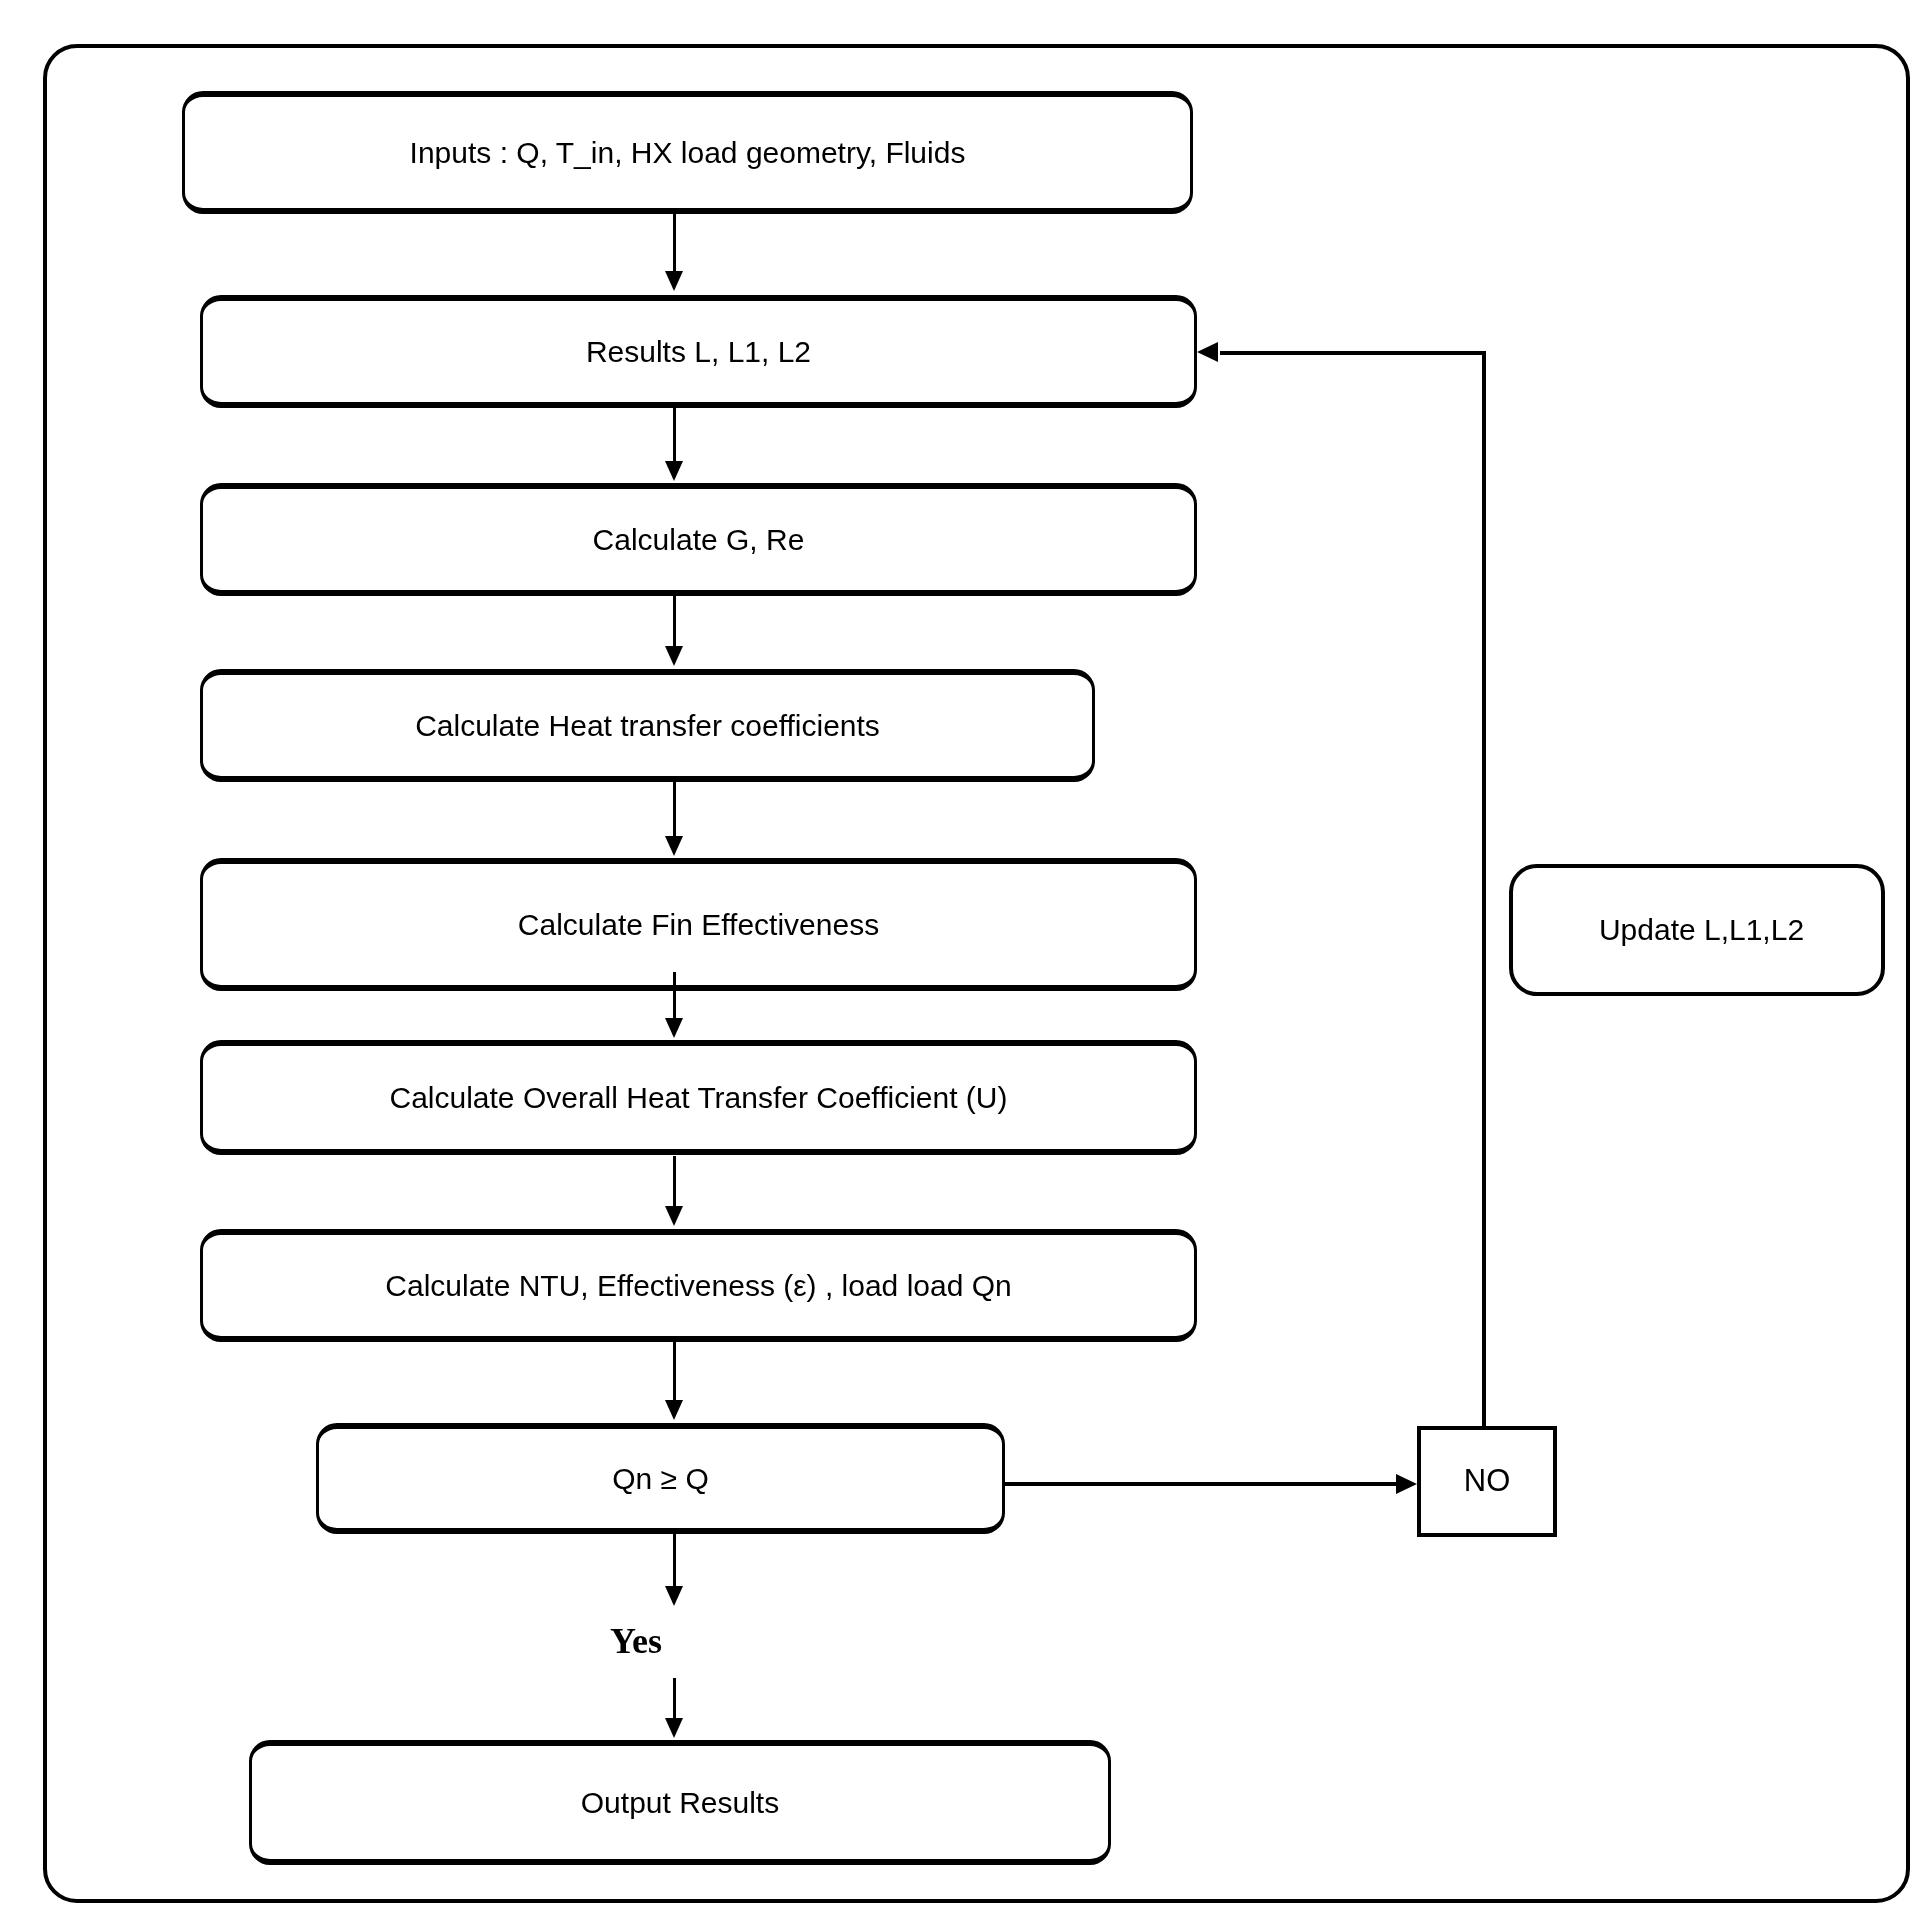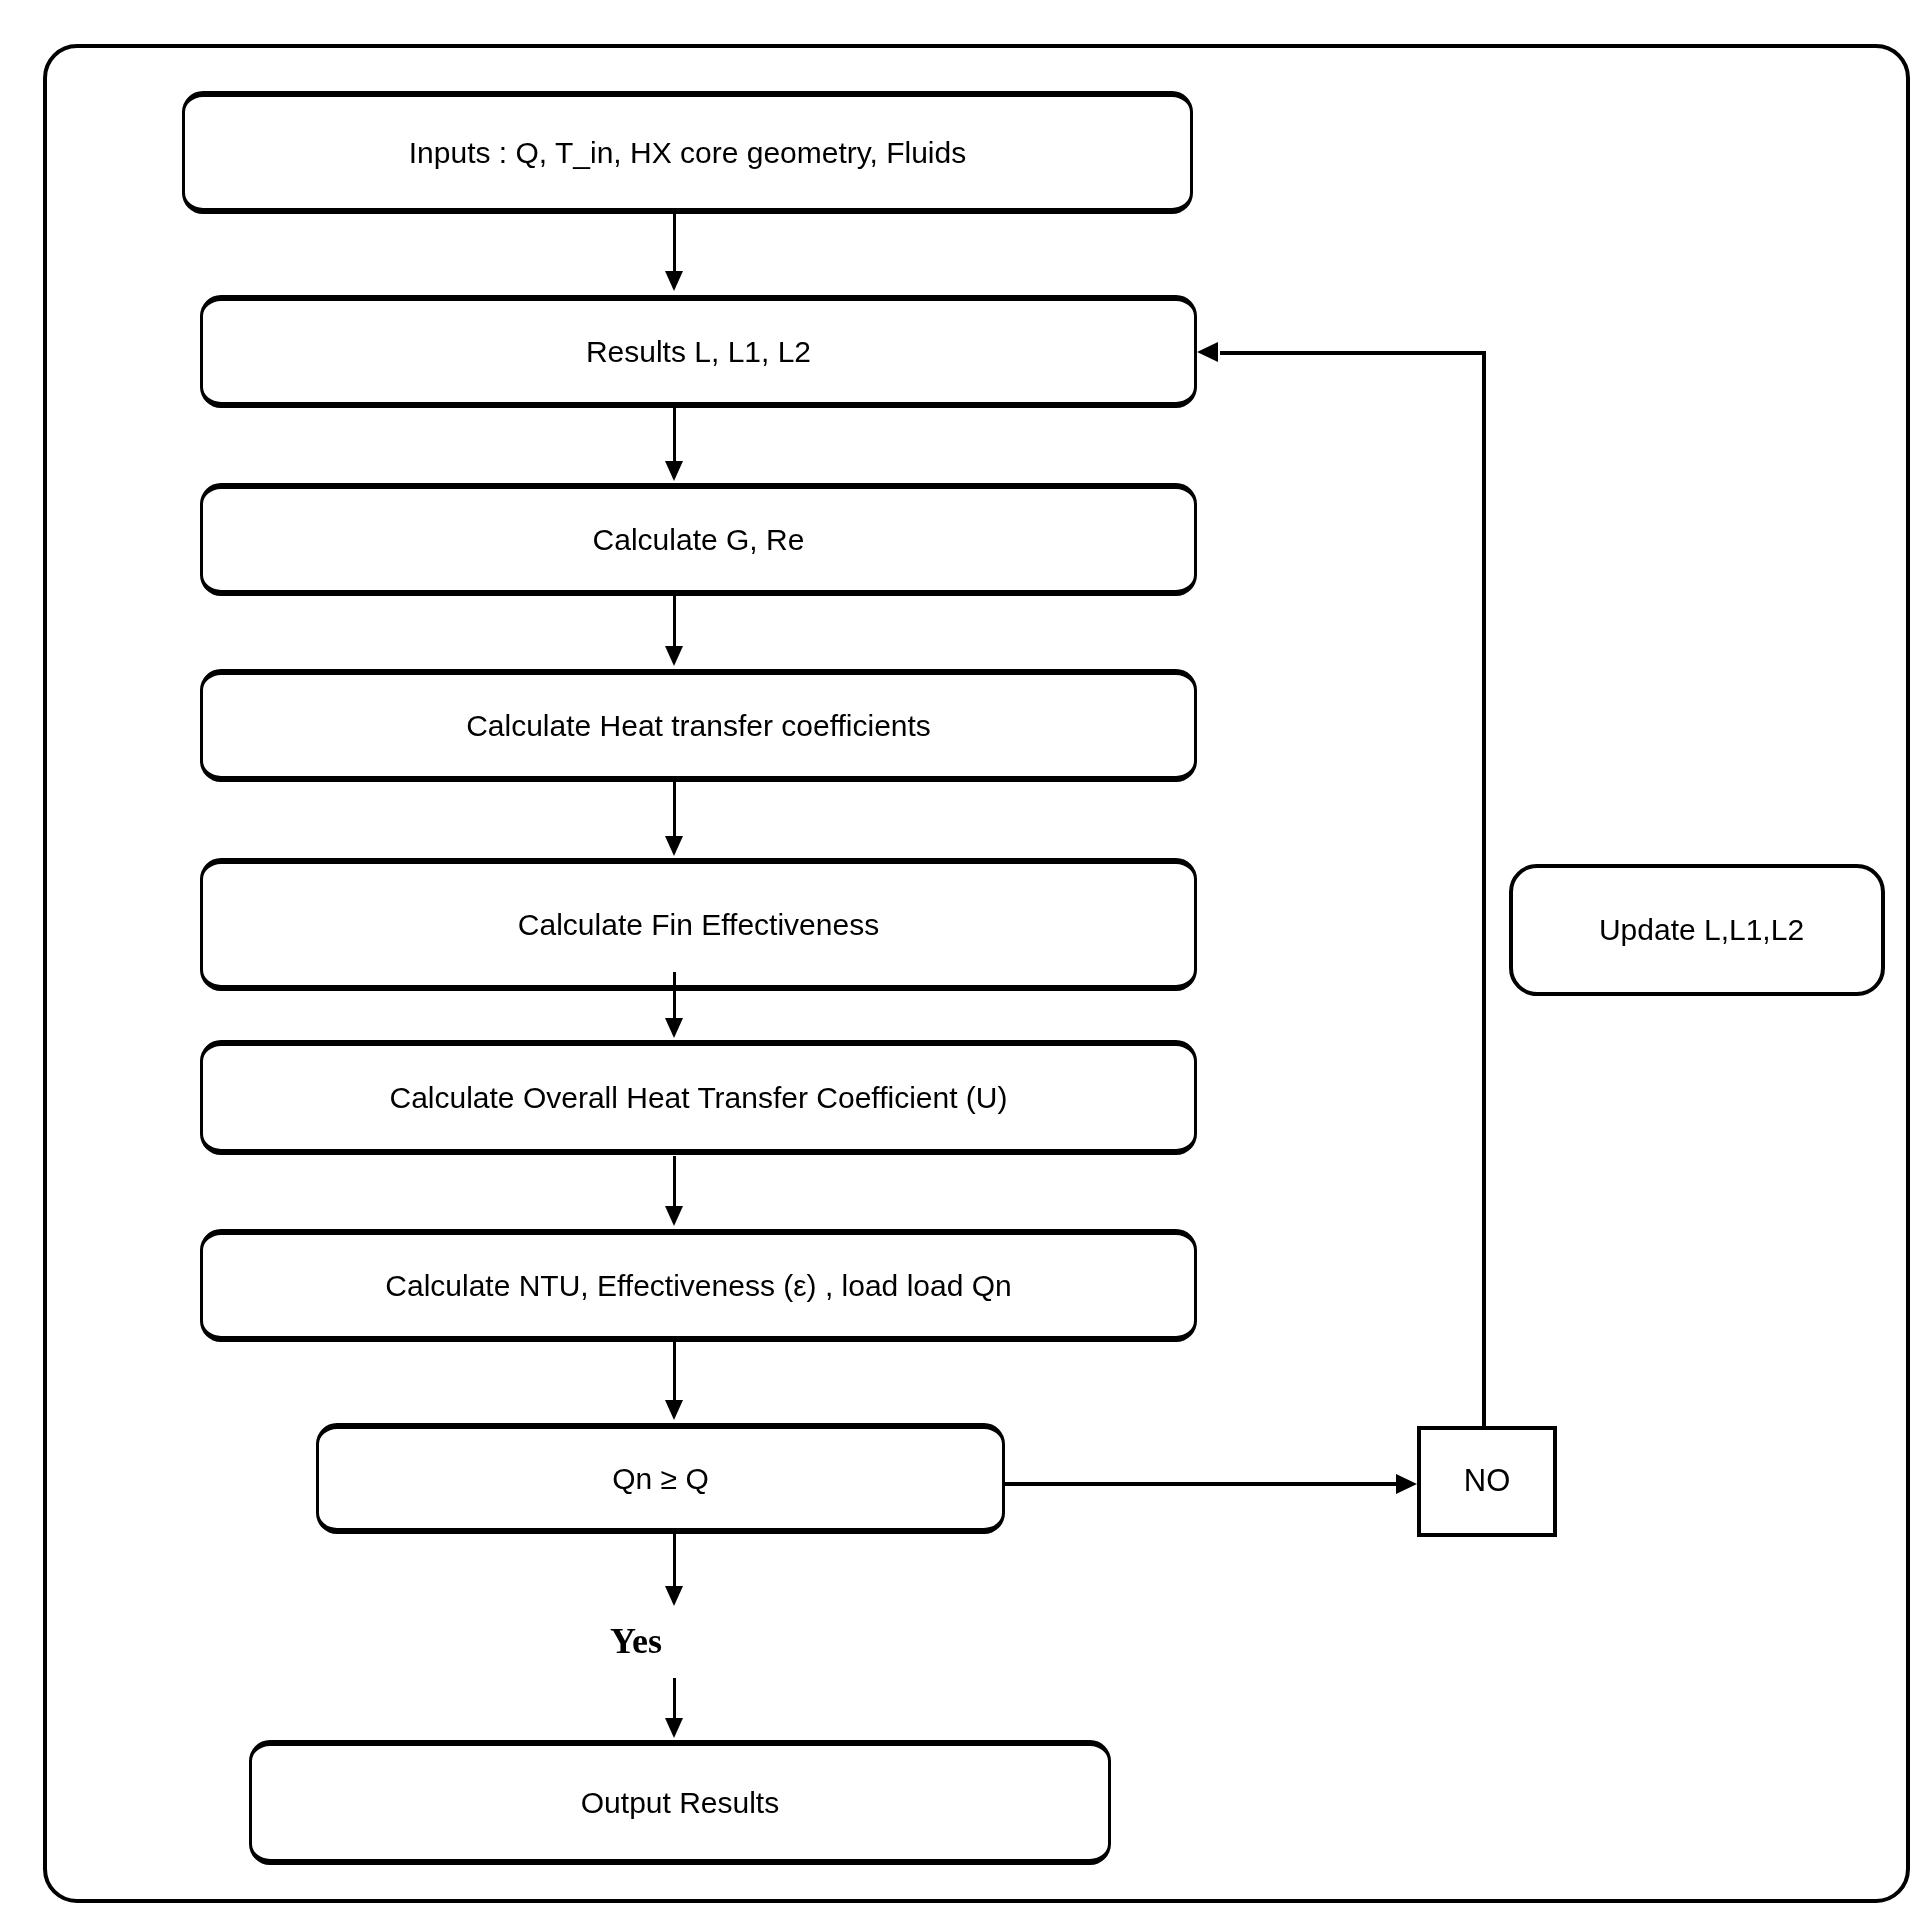--- a/index.html
+++ b/index.html
@@ -29,21 +29,21 @@
     padding:0 19px;
   }
   .proc {
     border:3.8px solid #000;
     border-top-width:6.9px; border-bottom-width:6.9px;
     border-radius:21px;
   }
   .n-inputs   { left:182px;  top:91px;  width:1011px; height:123px; }
   .n-initial  { left:200px;  top:295px;  width:997px; height:113px; }
   .n-gre      { left:200px;  top:483px;  width:997px; height:113px; }
-  .n-htc      { left:200px;  top:669px; width:997px; height:113px; }
+  .n-htc      { left:200px;  top:669px; width:895px; height:113px; }
   .n-fin      { left:200px;  top:858px; width:997px; height:133px; }
   .n-u        { left:200px;  top:1040px; width:997px; height:115px; }
   .n-ntu      { left:200px;  top:1229px; width:997px; height:113px; }
   .n-decision { left:316px;  top:1423px; width:689px; height:111px; }
   .n-output   { left:249px;  top:1740px; width:862px; height:125px; }
   .n-update   { left:1509px; top:864px; width:376px;  height:132px;
                 border:4.4px solid #000; border-radius:28px;padding-left:28px; }
   .n-no       { left:1417px; top:1426px; width:140px;  height:111px;
                 border:4.4px solid #000; border-radius:0; font-size:31px; padding:8px; }
 
@@ -98,21 +98,21 @@
   }
 </style>
 </head>
 <body>
 
 <div class="page">
 
   <div class="frame"></div>
 
   <div class="node proc n-inputs">
-    <span>Inputs : Q, T_in, HX core geometry, Fluids</span>
+    <span>Inputs : Q, T_in, HX load geometry, Fluids</span>
   </div>
   <div class="node proc n-initial">
     <span>Results L, L1, L2</span>
   </div>
   <div class="node proc n-gre">
     <span>Calculate G, Re</span>
   </div>
   <div class="node proc n-htc">
     <span>Calculate Heat transfer coefficients</span>
   </div>

